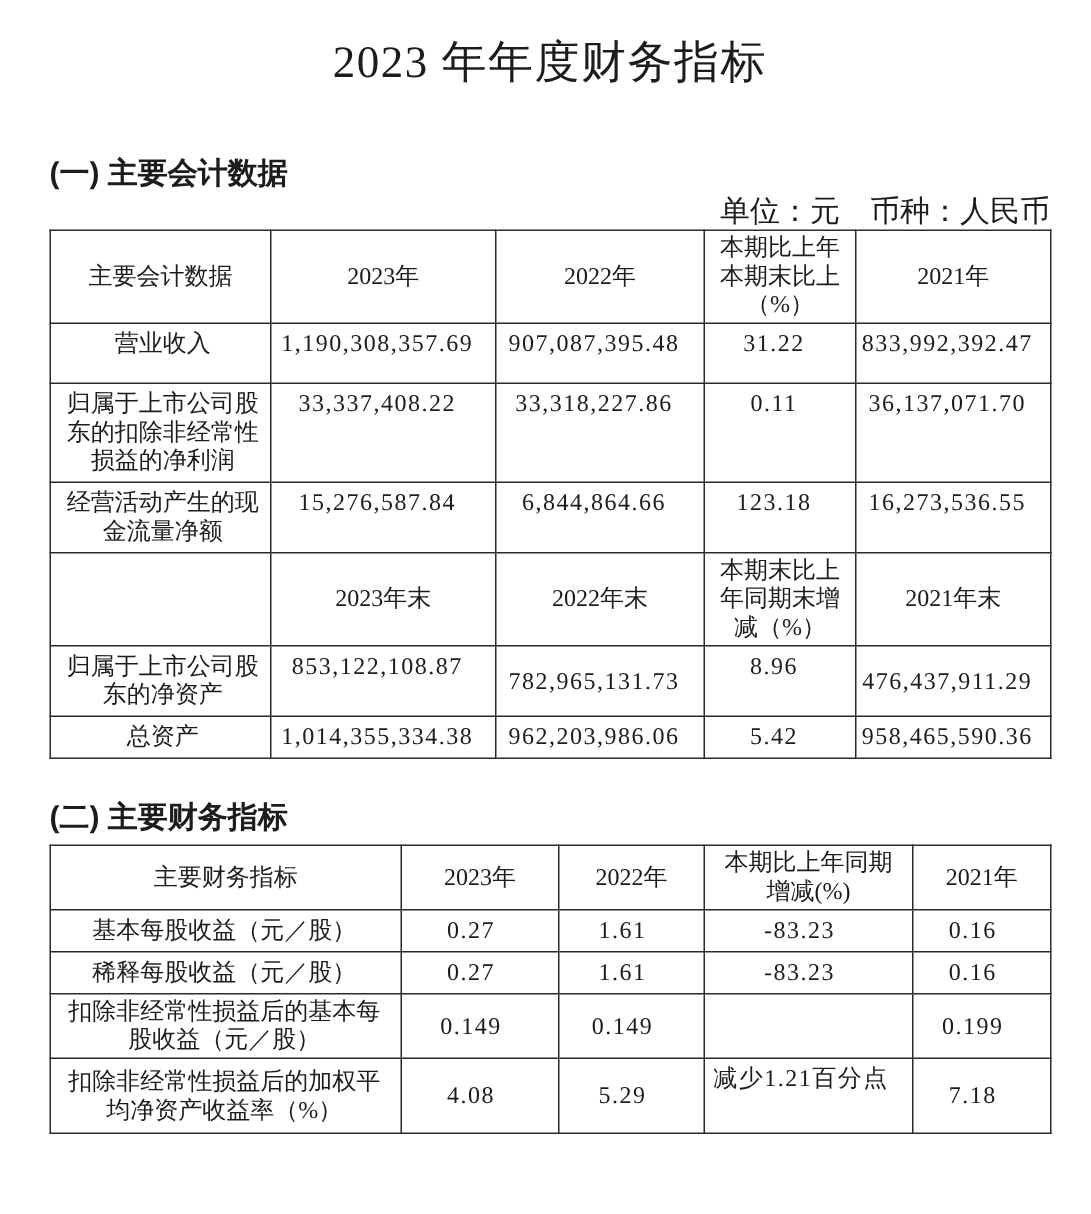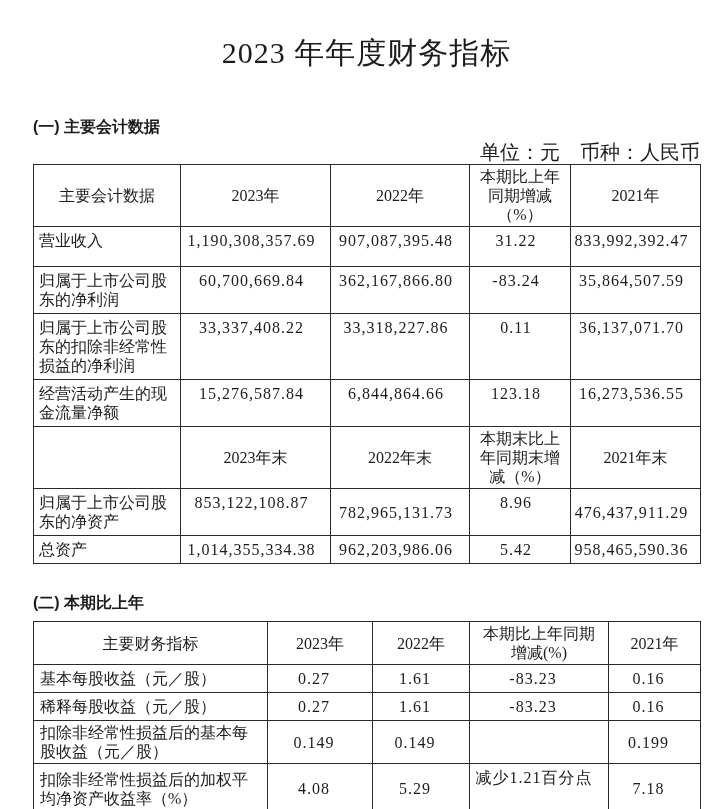--- a/index.html
+++ b/index.html
@@ -5,40 +5,40 @@
   html, body { margin:0; padding:0; background:#ffffff; }
   body {
     width:727px; height:809px; overflow:hidden;
     font-family:"Liberation Serif","DejaVu Serif",serif;
     color:#1c1c1c;
   }
   .page { box-sizing:border-box; width:727px; padding:22px 27px 0 33px; }
 
   .title {
     font-size:30px; font-weight:400; text-align:center;
-    margin:11px; line-height:40px; letter-spacing:1px;
+    margin:0; line-height:40px; letter-spacing:1px;
   }
 
   .sec-heading {
-    font-size:16px; font-weight:700; margin-top:45px; line-height:18px;
+    font-size:20px; font-weight:700; margin-top:45px; line-height:18px;
     font-family:"Liberation Sans","DejaVu Sans",sans-serif;
   }
   .sec-heading.second { margin-top:30px; margin-bottom:9px; }
 
   .unit-note {
     font-size:20px; text-align:right; margin:7px 0 3px 0; line-height:18px;
   }
 
   table { border-collapse:collapse; table-layout:fixed; width:667px; }
   td {
     border:1px solid #2a2a2a; font-size:16px; line-height:19px;
     padding:2px 4px; overflow:hidden; word-break:break-all;
   }
   .hc { text-align:center; vertical-align:middle; white-space:pre-line; padding:2px 2px; }
-  .lbl { text-align:left; vertical-align:top; padding:4px 2px 4px 5px; }
+  .lbl { text-align:center; vertical-align:top; padding:4px 2px 4px 5px; }
   .num { text-align:center; vertical-align:top; padding:4px 10px 4px 2px; letter-spacing:1px; }
 
   
   .t2 .lbl { vertical-align:middle; padding:2px 8px 2px 6px; }
   .t2 .num { vertical-align:middle; padding-right:14px; }
 
   
   .vam { vertical-align:middle !important; }
   .vat { vertical-align:top !important; }
   .tal { text-align:left !important; padding-left:6px !important; }
@@ -67,37 +67,30 @@
         <col style="width:139px">
         <col style="width:101px">
         <col style="width:130px">
     </colgroup>
     <tbody>
         <tr class="rh58">
       <td class="hc">主要会计数据</td>
       <td class="hc">2023年</td>
       <td class="hc">2022年</td>
       <td class="hc">本期比上年
-同期增减
+本期末比上
 （%）</td>
       <td class="hc">2021年</td>
     </tr>
     <tr class="rh40">
       <td class="lbl">营业收入</td>
       <td class="num">1,190,308,357.69</td>
       <td class="num">907,087,395.48</td>
       <td class="num">31.22</td>
       <td class="num">833,992,392.47</td>
-    </tr>
-    <tr class="rh45">
-      <td class="lbl">归属于上市公司股东的净利润</td>
-      <td class="num">60,700,669.84</td>
-      <td class="num">362,167,866.80</td>
-      <td class="num">-83.24</td>
-      <td class="num">35,864,507.59</td>
     </tr>
     <tr class="rh64">
       <td class="lbl">归属于上市公司股东的扣除非经常性损益的净利润</td>
       <td class="num">33,337,408.22</td>
       <td class="num">33,318,227.86</td>
       <td class="num">0.11</td>
       <td class="num">36,137,071.70</td>
     </tr>
     <tr class="rh44">
       <td class="lbl">经营活动产生的现金流量净额</td>
@@ -125,21 +118,21 @@
     <tr class="rh22">
       <td class="lbl">总资产</td>
       <td class="num">1,014,355,334.38</td>
       <td class="num">962,203,986.06</td>
       <td class="num">5.42</td>
       <td class="num">958,465,590.36</td>
     </tr>
   </tbody>
     </table>
 
-  <div class="sec-heading second">(二) 本期比上年</div>
+  <div class="sec-heading second">(二) 主要财务指标</div>
 
   <table class="t2">
     <colgroup>
       <col style="width:234px">
         <col style="width:105px">
         <col style="width:97px">
         <col style="width:139px">
         <col style="width:92px">
     </colgroup>
     <tbody>

